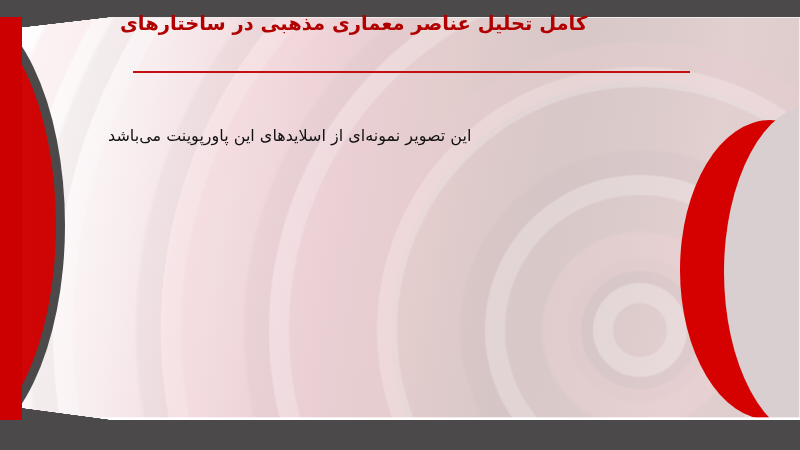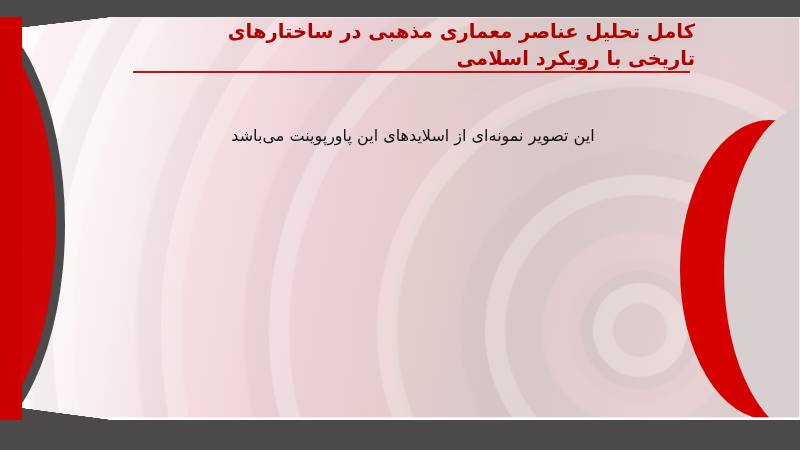--- a/index.html
+++ b/index.html
@@ -205,22 +205,22 @@
     height: 336px;
     border-radius: 50%;
     background: #d9cfd0;
   }
 
   
   .title-block {
     position: absolute;
     left: 120px;
     right: 105px;
-    top: 18px;
-    text-align: right;
+    top: 10px;
+    text-align: left;
     z-index: 6;
   }
   .title-line {
     color: #b00000;
     font-size: 19.5px;
     font-weight: bold;
     line-height: 27px;
     letter-spacing: 0;
     white-space: nowrap;
     direction: rtl;
@@ -231,24 +231,24 @@
     top: 71px;
     width: 557px;
     height: 2px;
     background: #c21010;
     z-index: 6;
   }
 
   
   .body-block {
     position: absolute;
-    left: 116px;
+    left: 108px;
     right: 90px;
     top: 118px;
-    text-align: center;
+    text-align: left;
     direction: rtl;
     z-index: 6;
   }
   .body-line {
     color: #111111;
     font-size: 16px;
     line-height: 36px;
     white-space: nowrap;
     direction: rtl;
   }
@@ -273,21 +273,20 @@
   <div class="band-bottom"></div>
 
   <div class="left-ellipse-outline"></div>
   <div class="left-ellipse"></div>
   <div class="left-red-strip"></div>
   <div class="left-red-strip-dark"></div>
   <div class="left-red-strip-dark2"></div>
 
   <div class="title-block">
     <div class="title-line">کامل تحلیل عناصر معماری مذهبی در ساختارهای</div>
-    <div class="title-line">تاریخی با رویکرد اسلامی</div>
   </div>
   <div class="title-rule"></div>
 
   <div class="body-block">
     <div class="body-line">این تصویر نمونه‌ای از اسلایدهای این پاورپوینت می‌باشد</div>
   </div>
 
 </div>
 
 </body></html>

